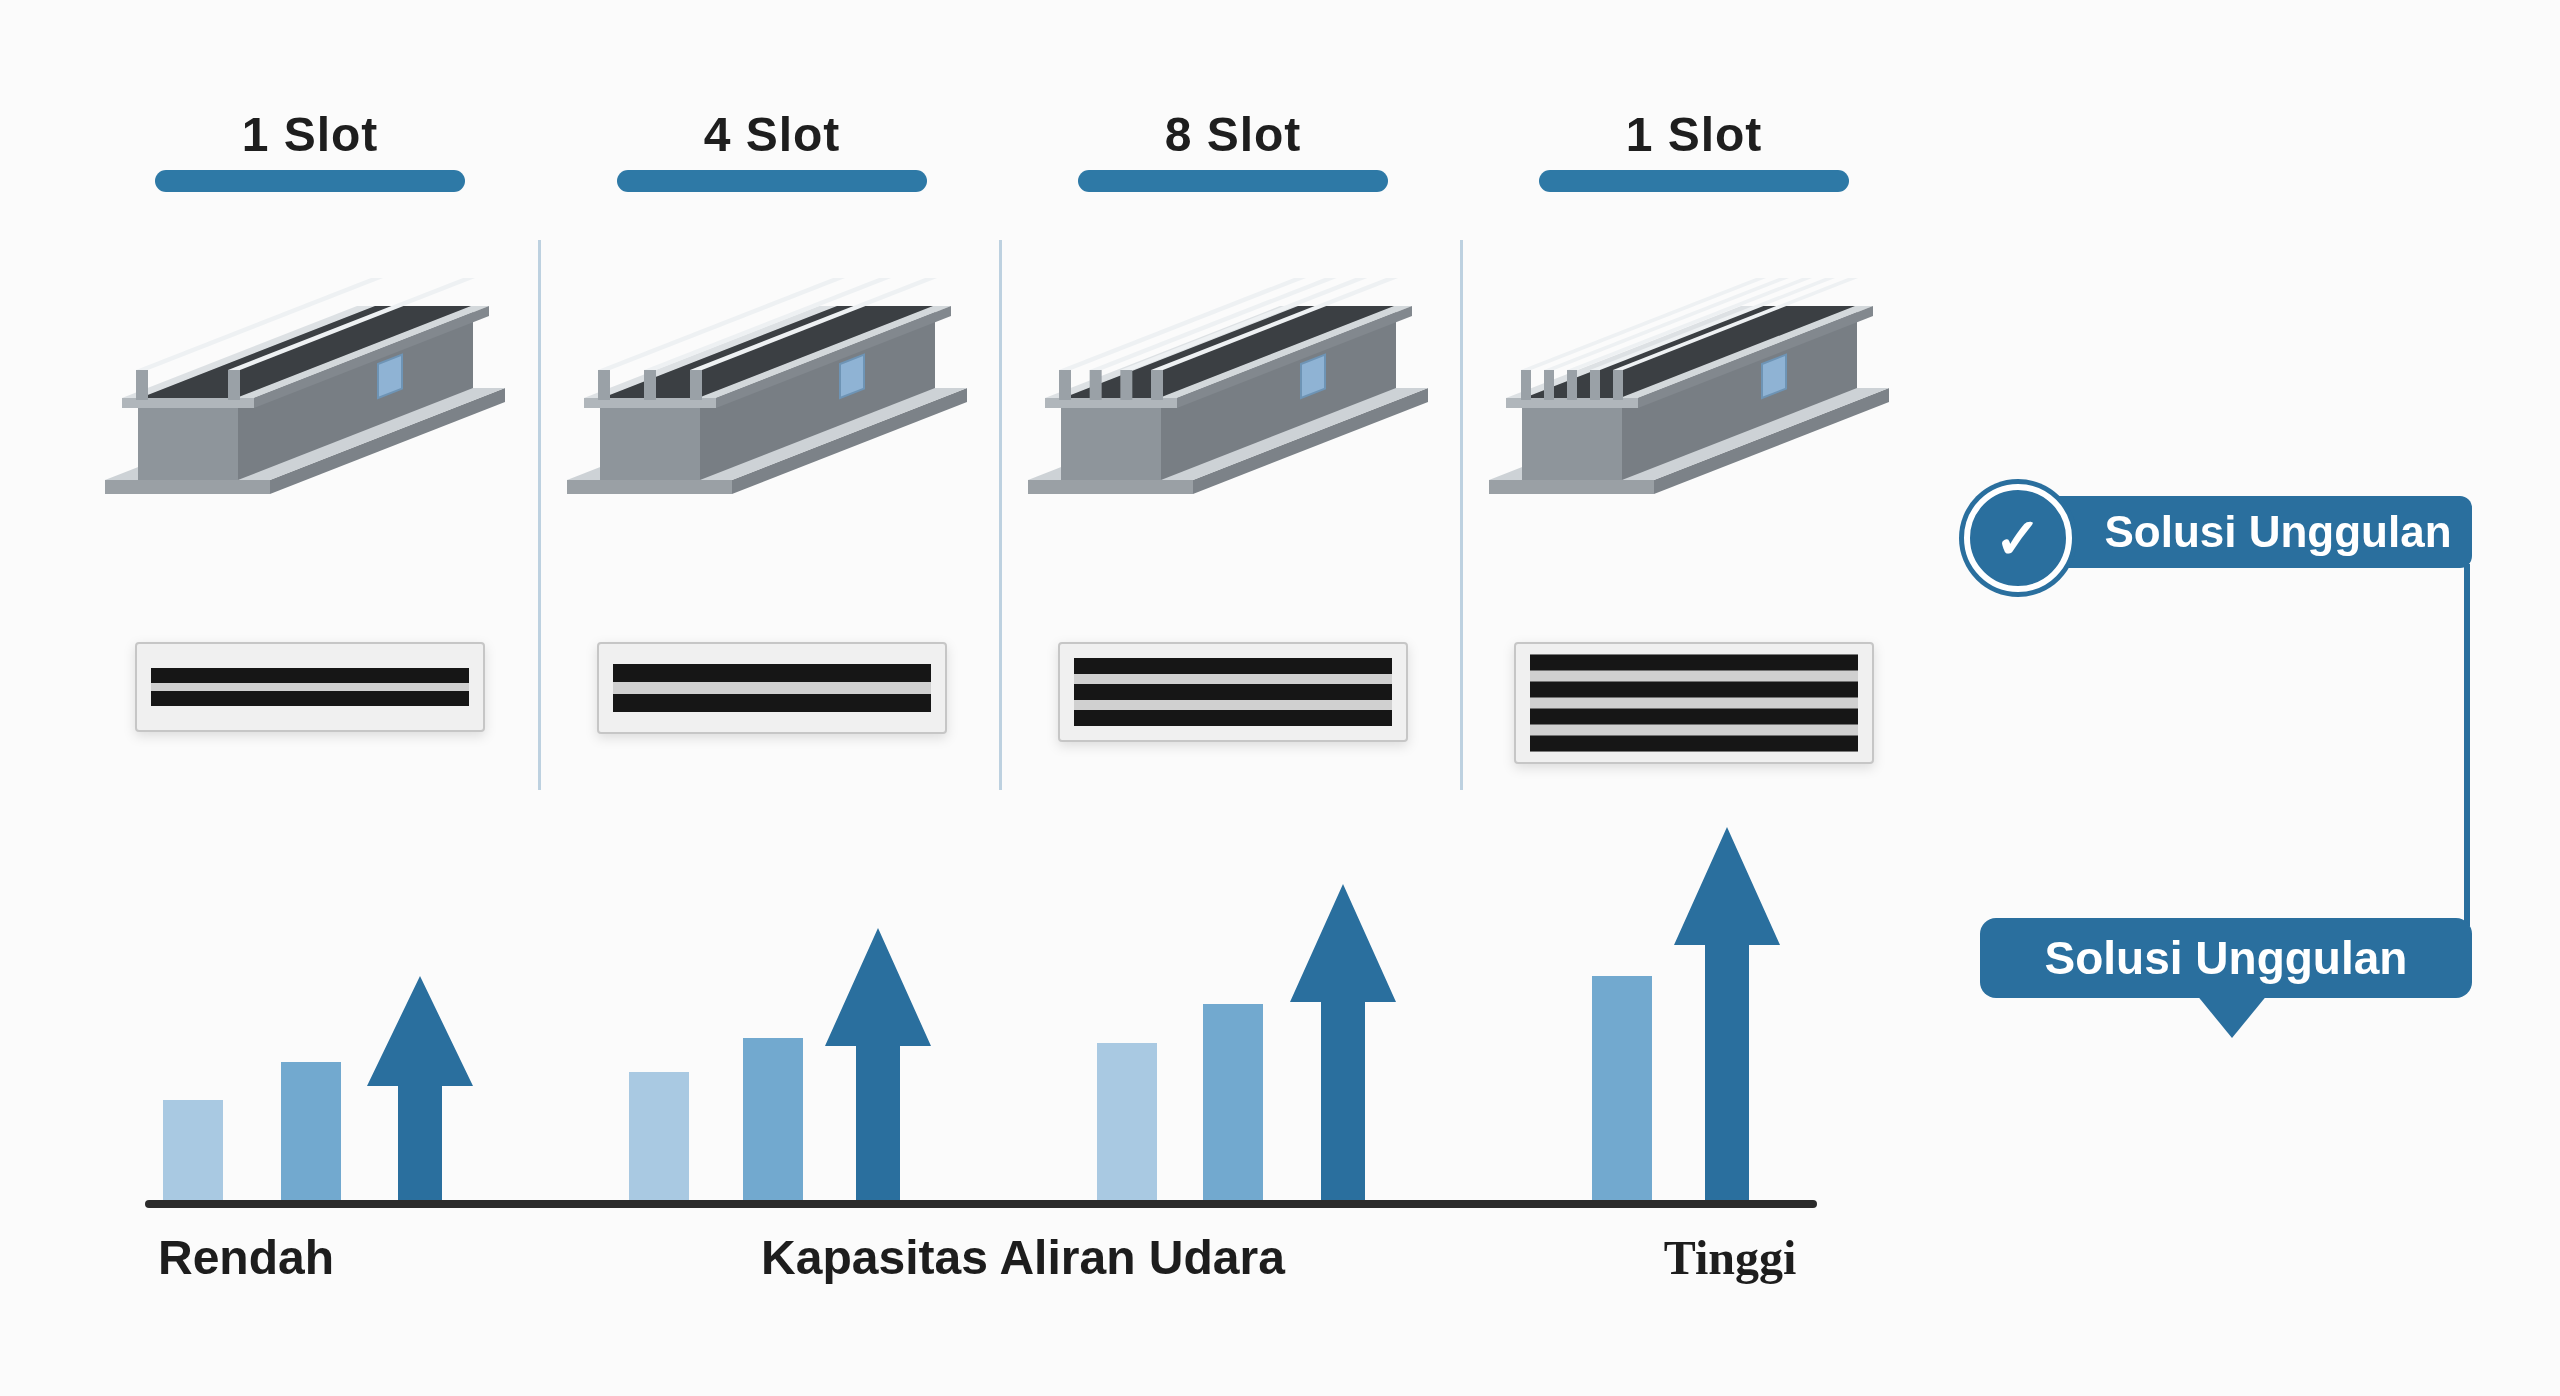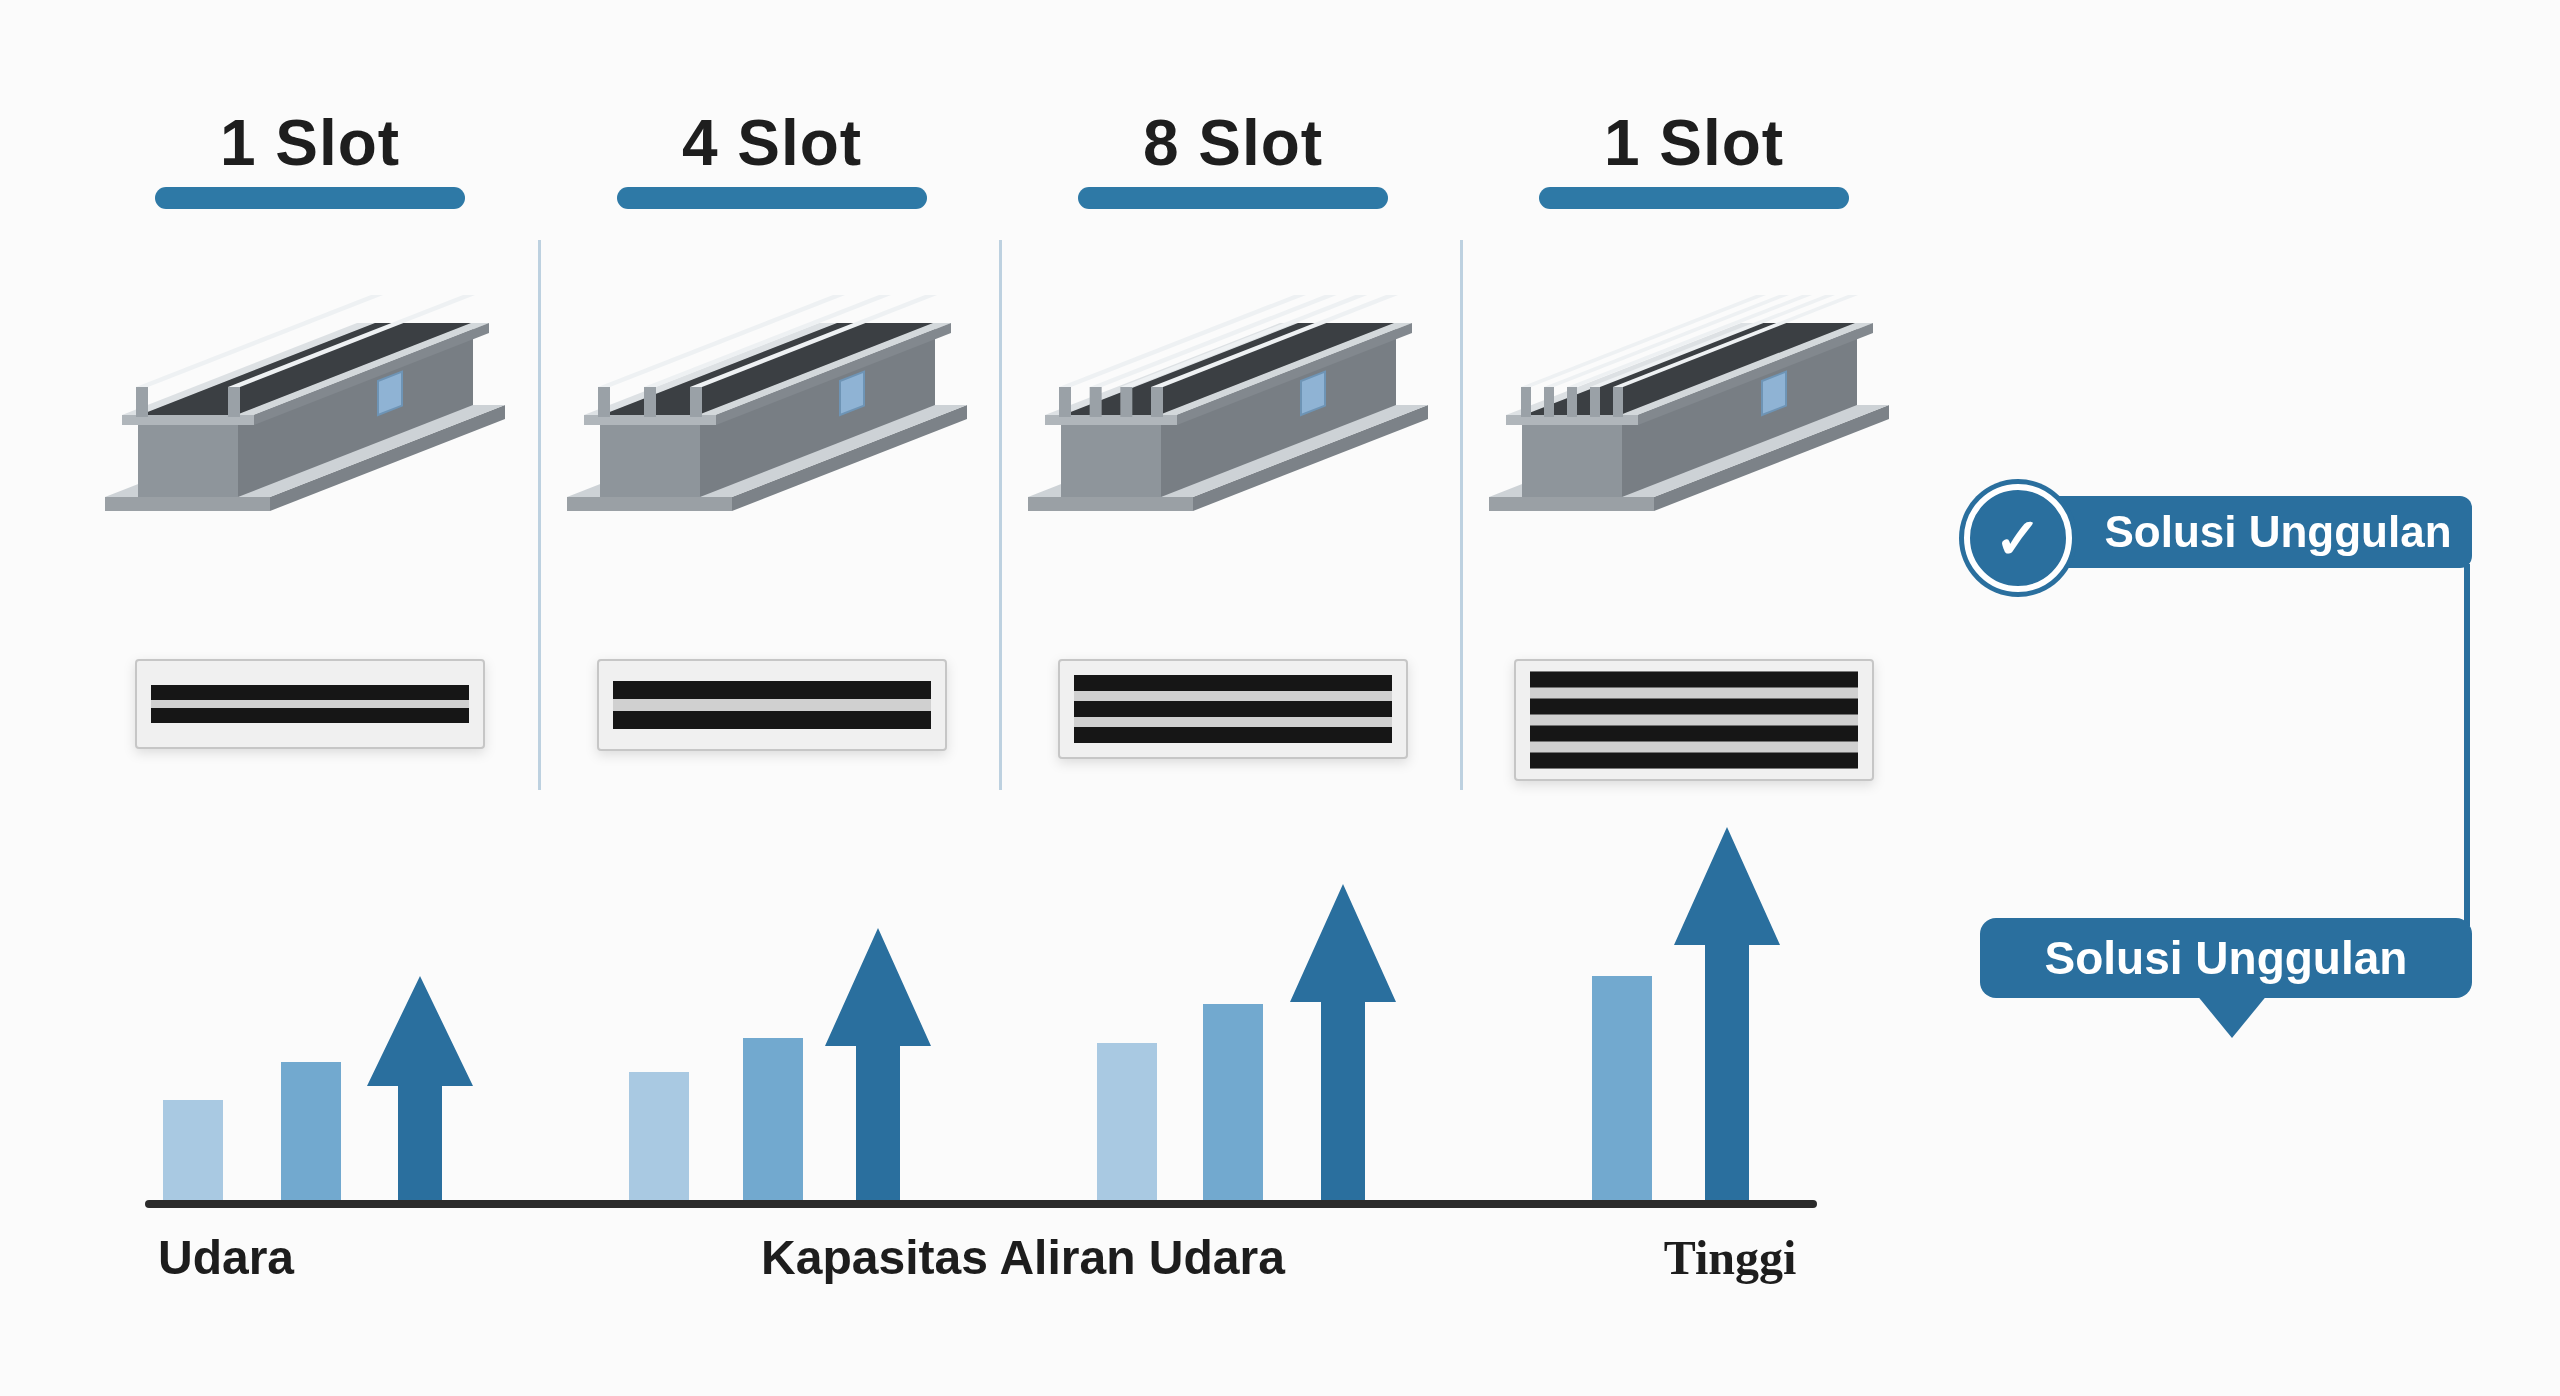--- a/index.html
+++ b/index.html
@@ -4,21 +4,21 @@
 <style>
   html,body{margin:0;padding:0;background:#e9e9e9;}
   .canvas{
     position:relative;width:2560px;height:1396px;background:#fbfbfb;
     overflow:hidden;font-family:"Liberation Sans",sans-serif;
     --accent:#2a6f9e; --underline:#2e79a6; --link:#2877a5; --textdark:#1d1d1d;
   }
 
   
   .column{position:absolute;top:110px;width:460px;display:flex;flex-direction:column;align-items:center;}
-  .col-title{font-size:64px;font-weight:700;color:#1e1e1e;letter-spacing:1px;line-height:1.05;}
+  .col-title{font-size:48px;font-weight:700;color:#1e1e1e;letter-spacing:1px;line-height:1.05;}
   .col-underline{margin-top:10px;width:310px;height:22px;border-radius:12px;background:var(--underline);}
   .diffuser3d{margin-top:20px;line-height:0;}
   .frontview{margin-top:100px;line-height:0;filter:drop-shadow(0 4px 6px rgba(0,0,0,0.12));}
   .divider{position:absolute;top:240px;width:3px;height:550px;background:#bdd1e0;}
 
   
   .cap-bar{position:absolute;bottom:190px;width:60px;}
   .cap-arrow{position:absolute;bottom:190px;width:106px;line-height:0;}
   .chart-baseline{position:absolute;left:145px;top:1200px;width:1672px;height:8px;border-radius:4px;background:#2b2b2b;}
   .axis-label{position:absolute;top:1230px;font-size:48px;font-weight:700;color:var(--textdark);}
@@ -199,21 +199,21 @@
       <div class="cap-arrow" style="left: 1290px; height: 322px;"><svg viewBox="0 0 106 322" width="106" height="322">
     <polygon points="53,0 106,118 75,118 75,322 31,322 31,118 0,118" fill="#2a6f9e"></polygon>
         </svg></div>
       <div class="cap-bar" style="left: 1592px; height: 230px; background: rgb(114, 169, 207);"></div>
       <div class="cap-arrow" style="left: 1674px; height: 379px;"><svg viewBox="0 0 106 379" width="106" height="379">
     <polygon points="53,0 106,118 75,118 75,379 31,379 31,118 0,118" fill="#2a6f9e"></polygon>
         </svg></div>
     </div>
 
   <div class="chart-baseline"></div>
-  <div class="axis-label low">Udara</div>
+  <div class="axis-label low">Rendah</div>
   <div class="axis-label mid">Kapasitas Aliran Udara</div>
   <div class="axis-label high">Tinggi</div>
 
   <div class="check-circle">
     <span>✓</span>
   </div>
   <div class="badge-top">Solusi Unggulan</div>
   <div class="connector"></div>
   <div class="badge-callout">Solusi Unggulan</div>
   <div class="callout-tail"></div>

